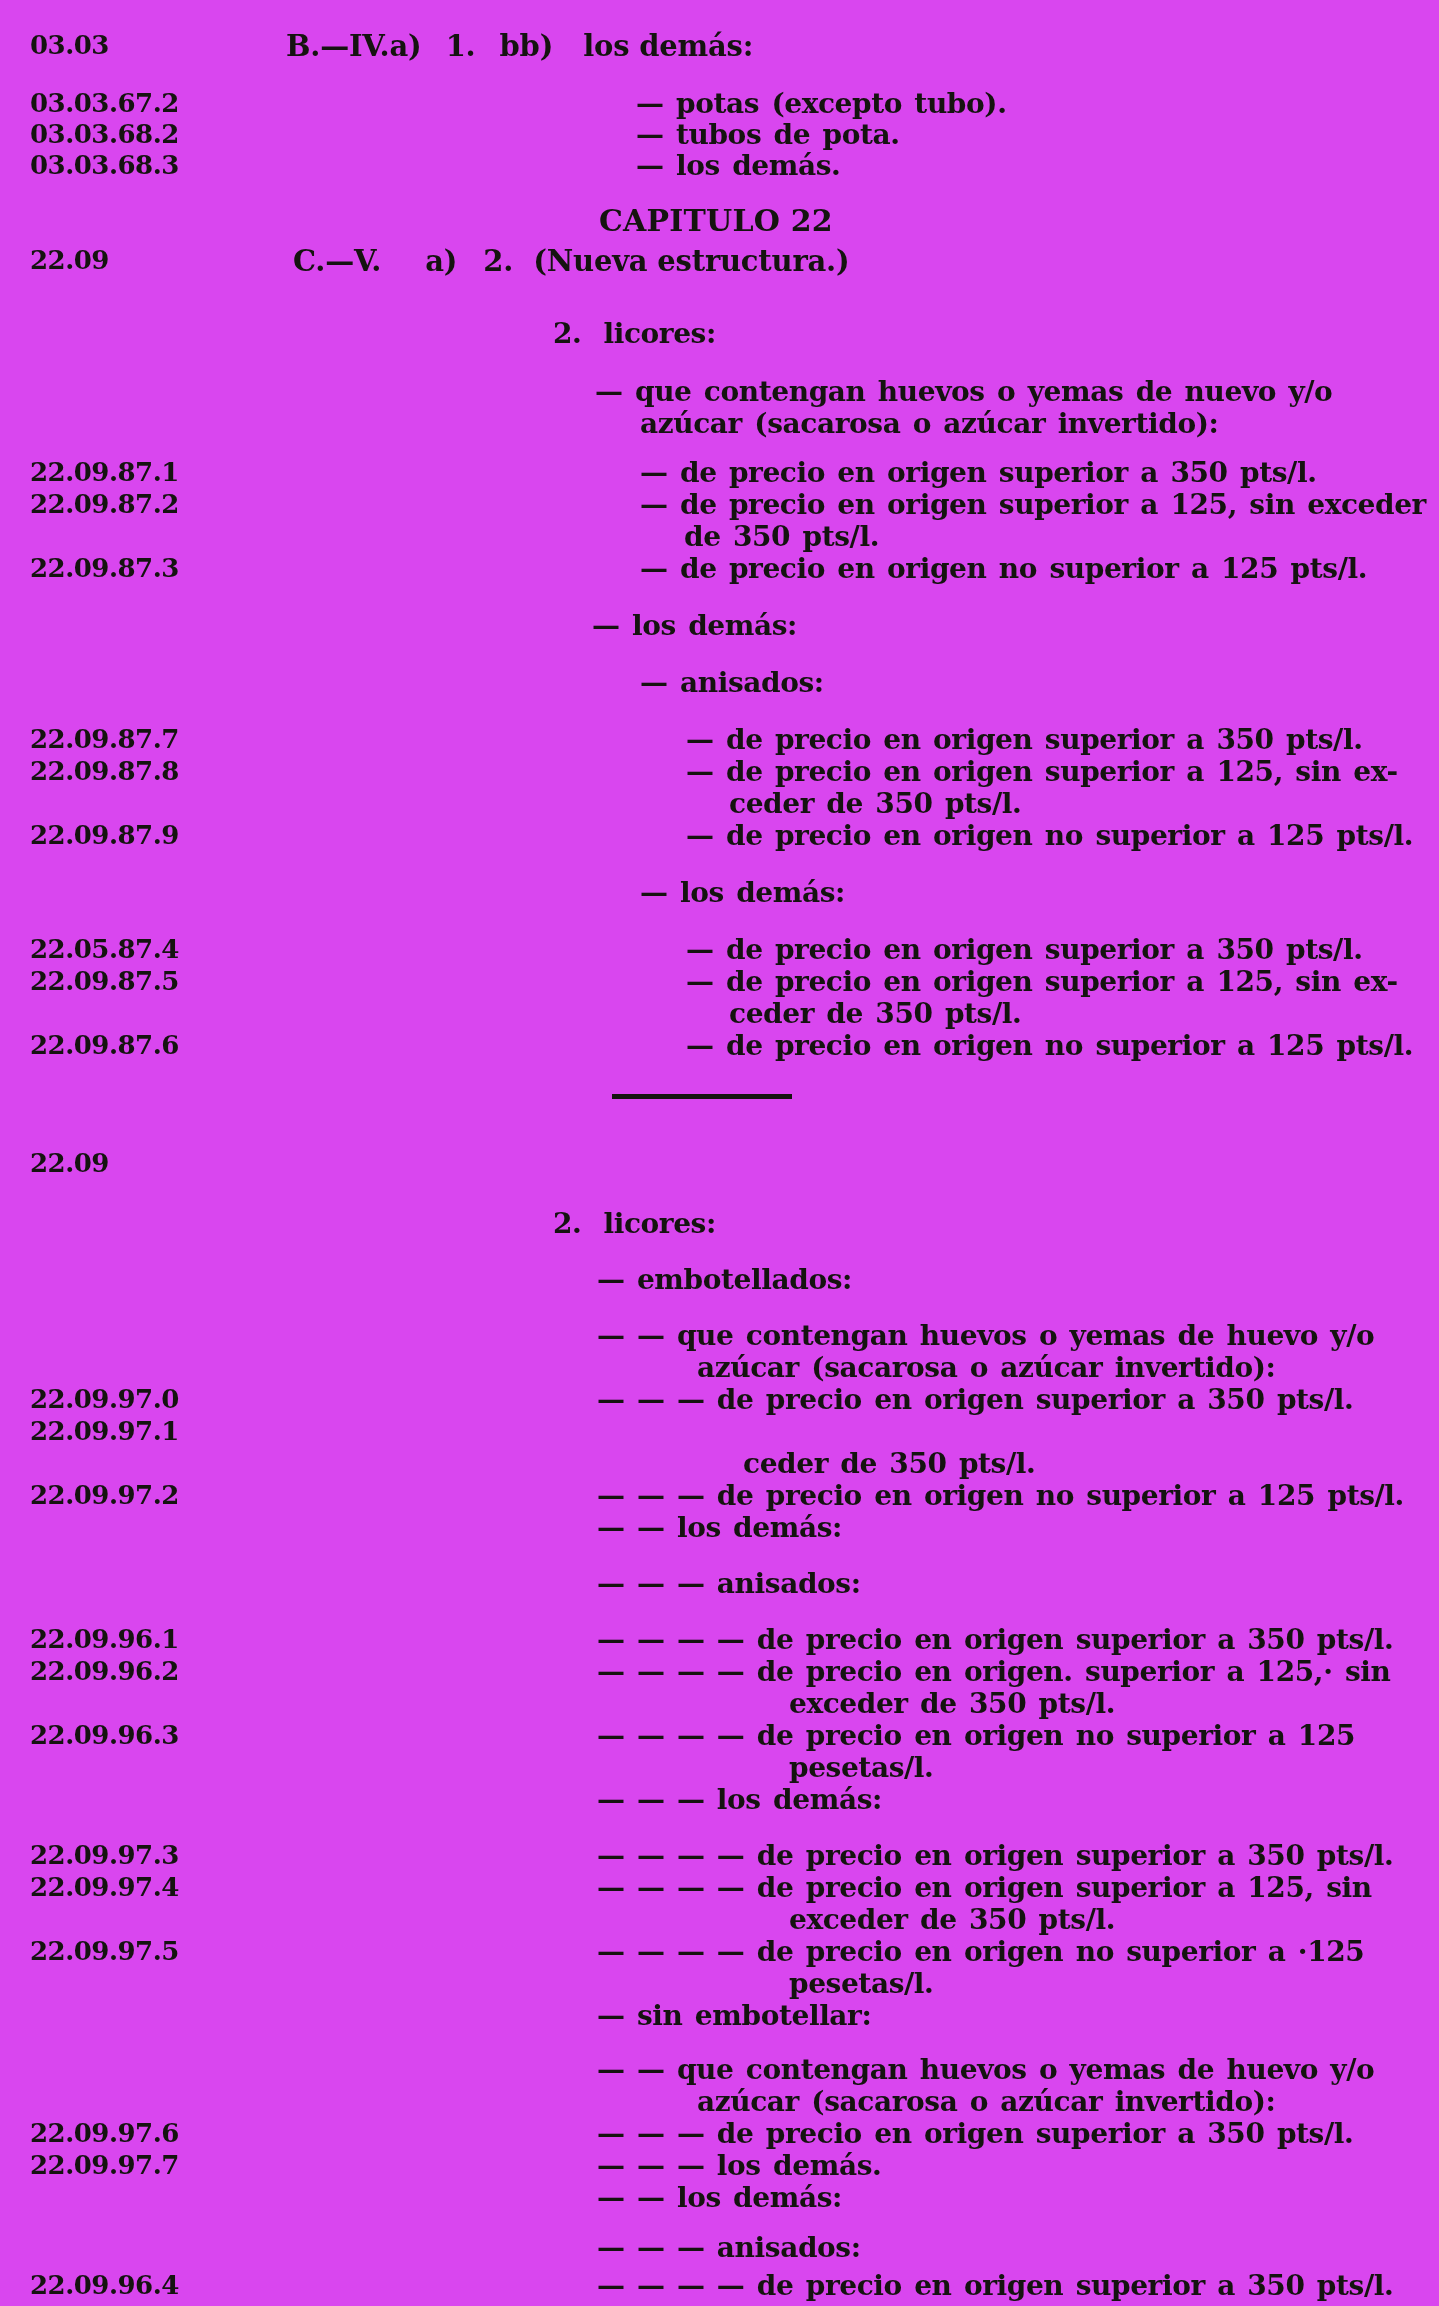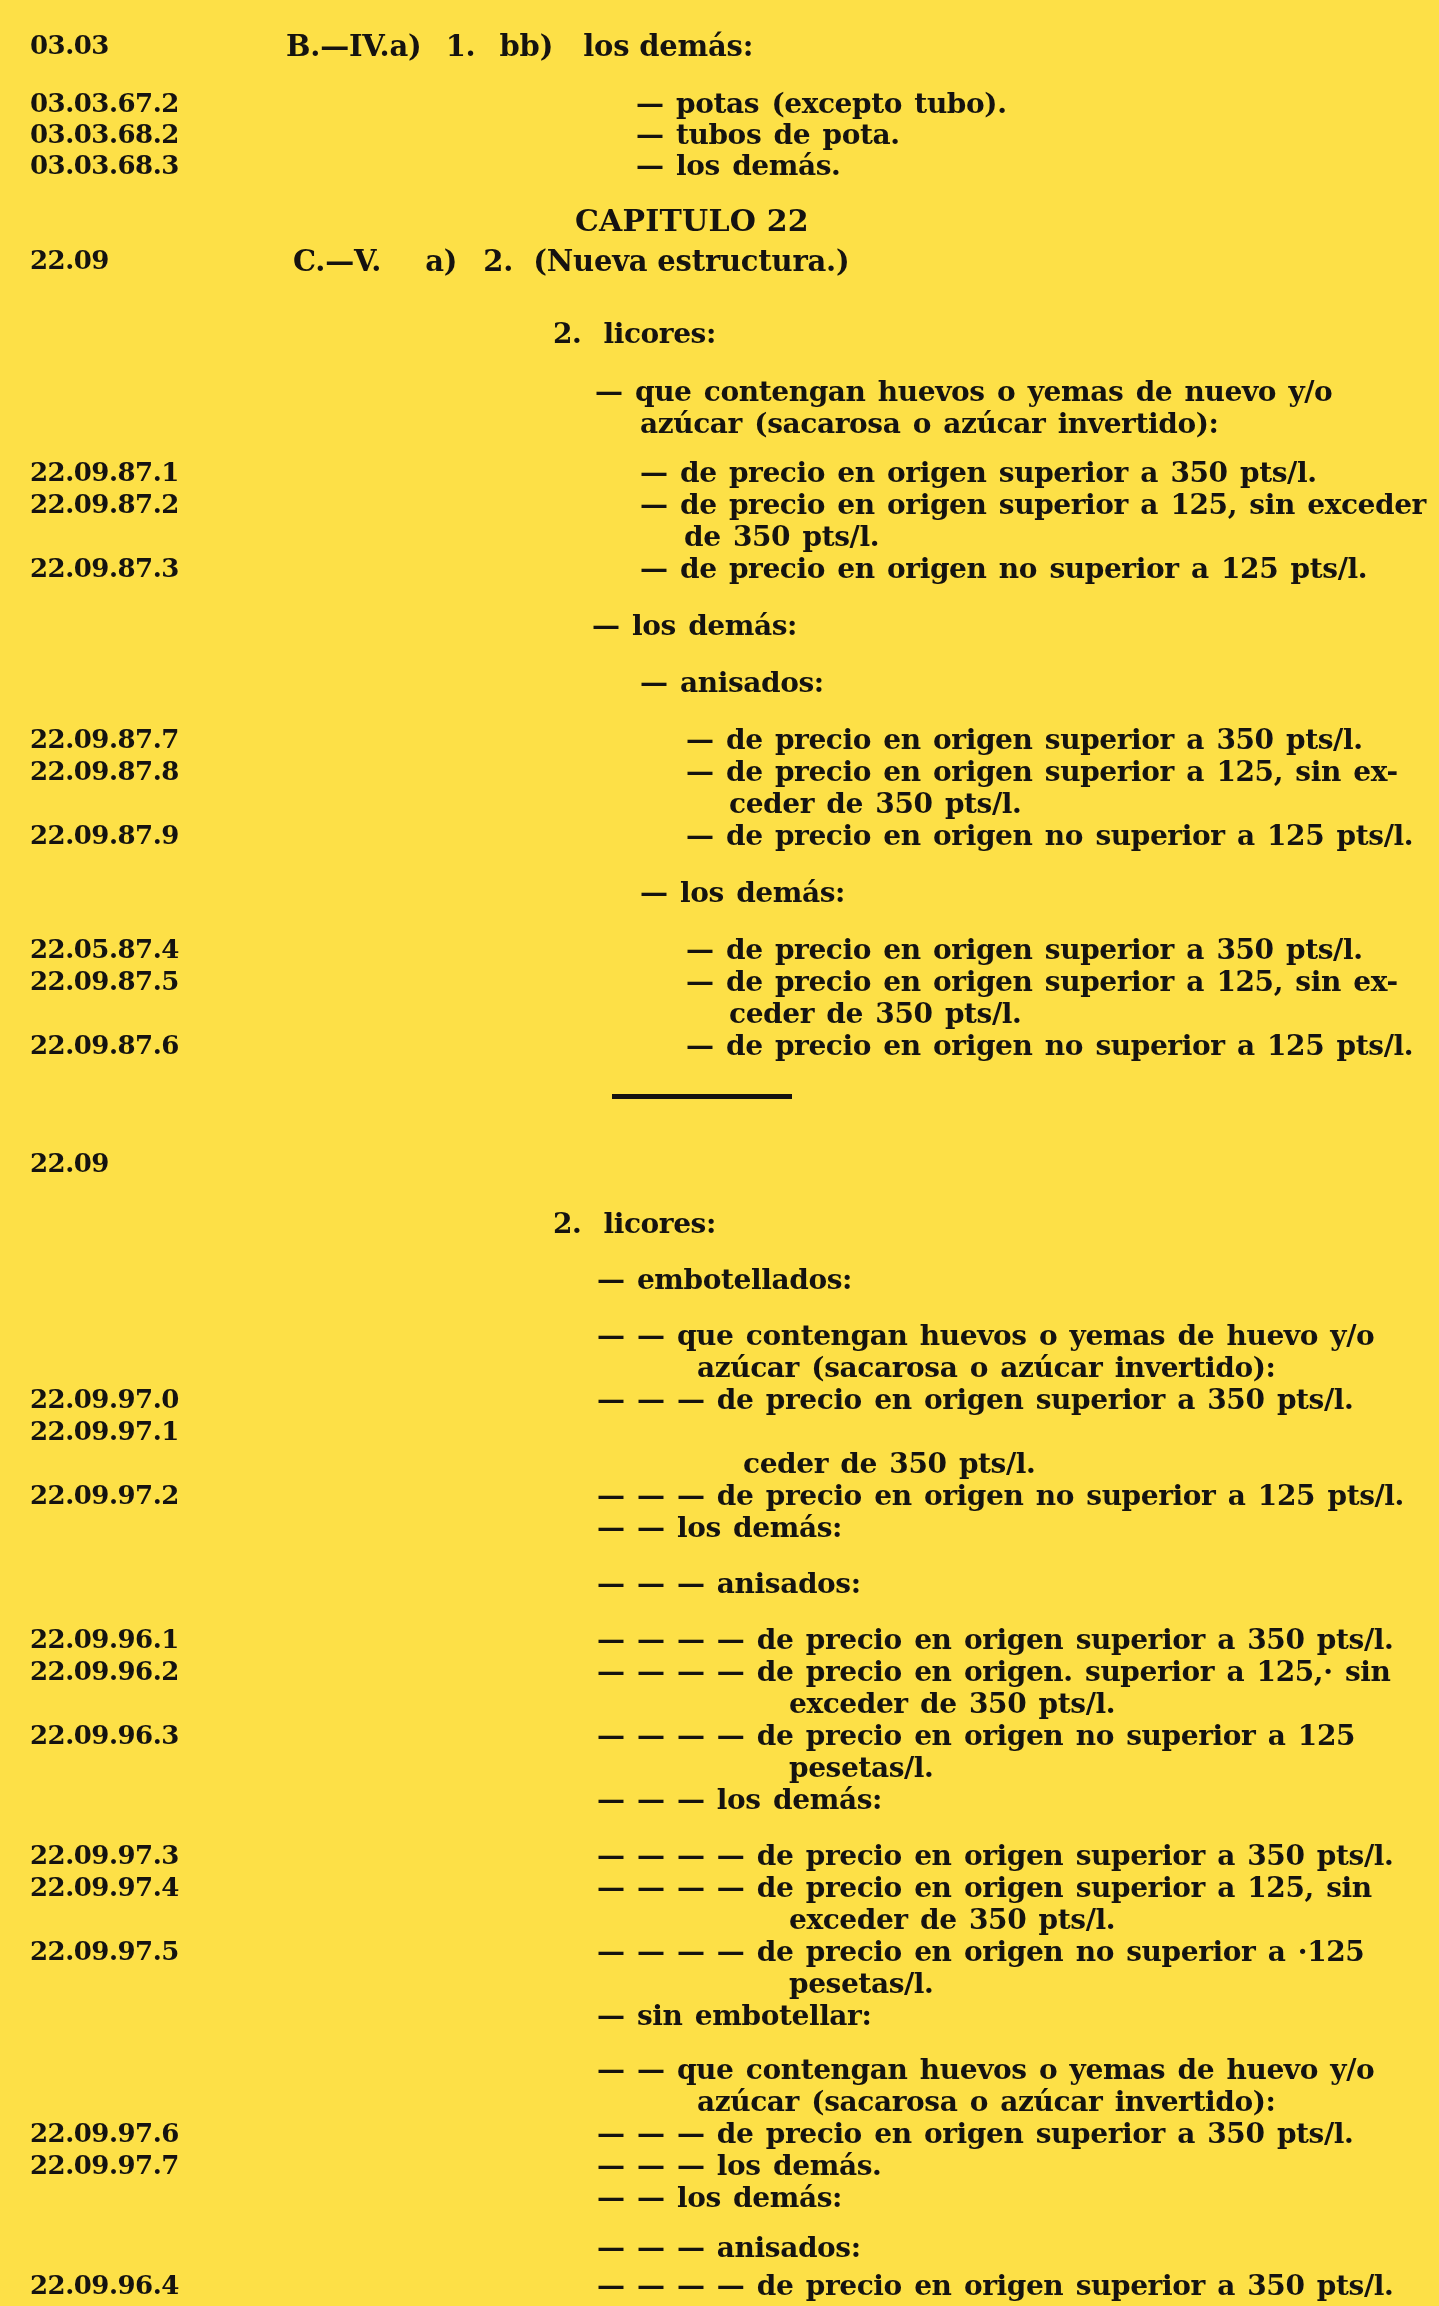--- a/index.html
+++ b/index.html
@@ -1,20 +1,20 @@
 <!DOCTYPE html>
 <html><head>
 <meta charset="utf-8">
 <style>
   html,body{margin:0;padding:0;background:#e8e8e4;}
   .page{
     position:relative;
     width:1439px;height:2306px;
     margin:0 auto;
-    background:#fde047;
+    background:#d946ef;
     color:#151310;
     font-family:"DejaVu Serif","Liberation Serif",serif;
     font-weight:700;
     overflow:hidden;
   }
   .code{
     position:absolute;
     left:30px;
     font-size:26px;
     letter-spacing:-0.5px;
@@ -67,21 +67,21 @@
     <span class="seg cl">B.—IV.</span><span class="seg lt">a)</span><span class="seg nm">1.</span><span class="seg sb">bb)</span><span class="seg">los demás:</span>
   </div>
 
   <div class="code" style="top:90px">03.03.67.2</div>
   <div class="txt" style="top:90px;left:636px">— potas (excepto tubo).</div>
   <div class="code" style="top:121px">03.03.68.2</div>
   <div class="txt" style="top:121px;left:636px">— tubos de pota.</div>
   <div class="code" style="top:152px">03.03.68.3</div>
   <div class="txt" style="top:152px;left:636px">— los demás.</div>
 
-  <div class="chapter" style="top:206px;left:575px">CAPITULO 22</div>
+  <div class="chapter" style="top:206px;left:599px">CAPITULO 22</div>
 
   <div class="code" style="top:247px">22.09</div>
   <div class="hdr hdrBC" style="top:247px;left:293px">
     <span class="seg cl">C.—V.</span><span class="seg lt">a)</span><span class="seg nm">2.</span><span class="seg">(Nueva estructura.)</span>
   </div>
 
   <div class="txt intro" style="top:320px;left:553px">
     <span class="nm">2.</span><span>licores:</span>
   </div>
 

